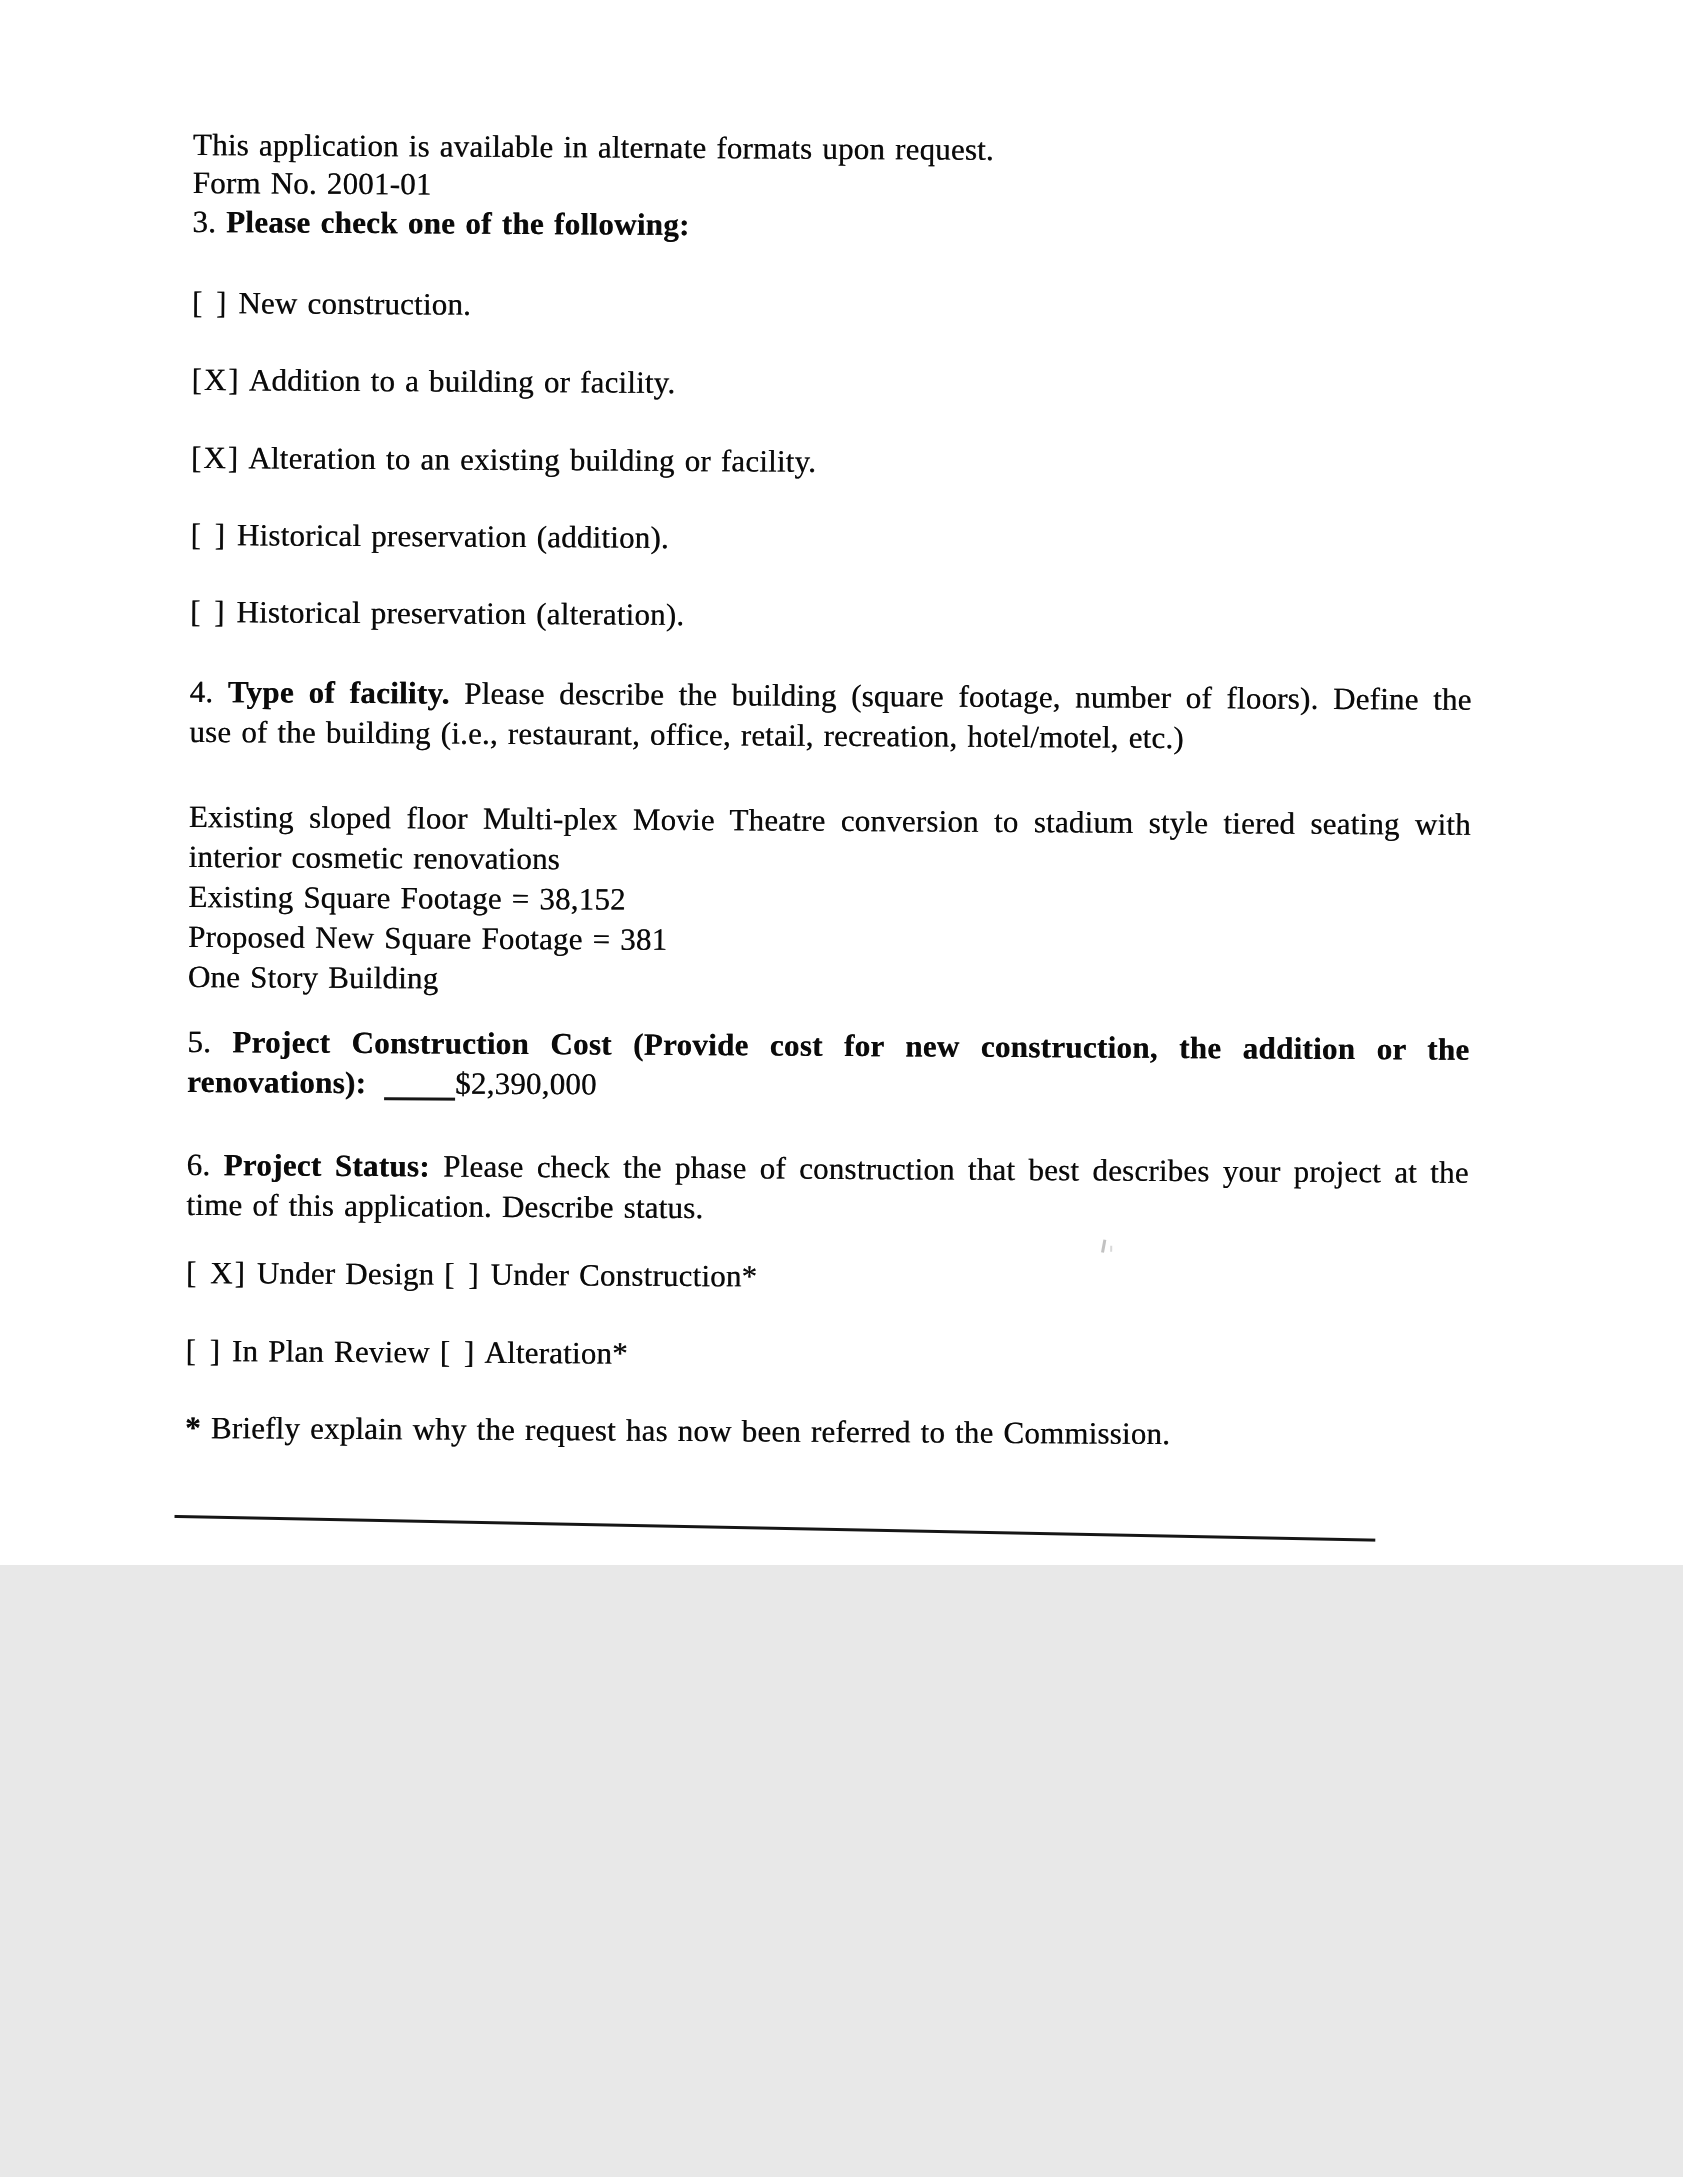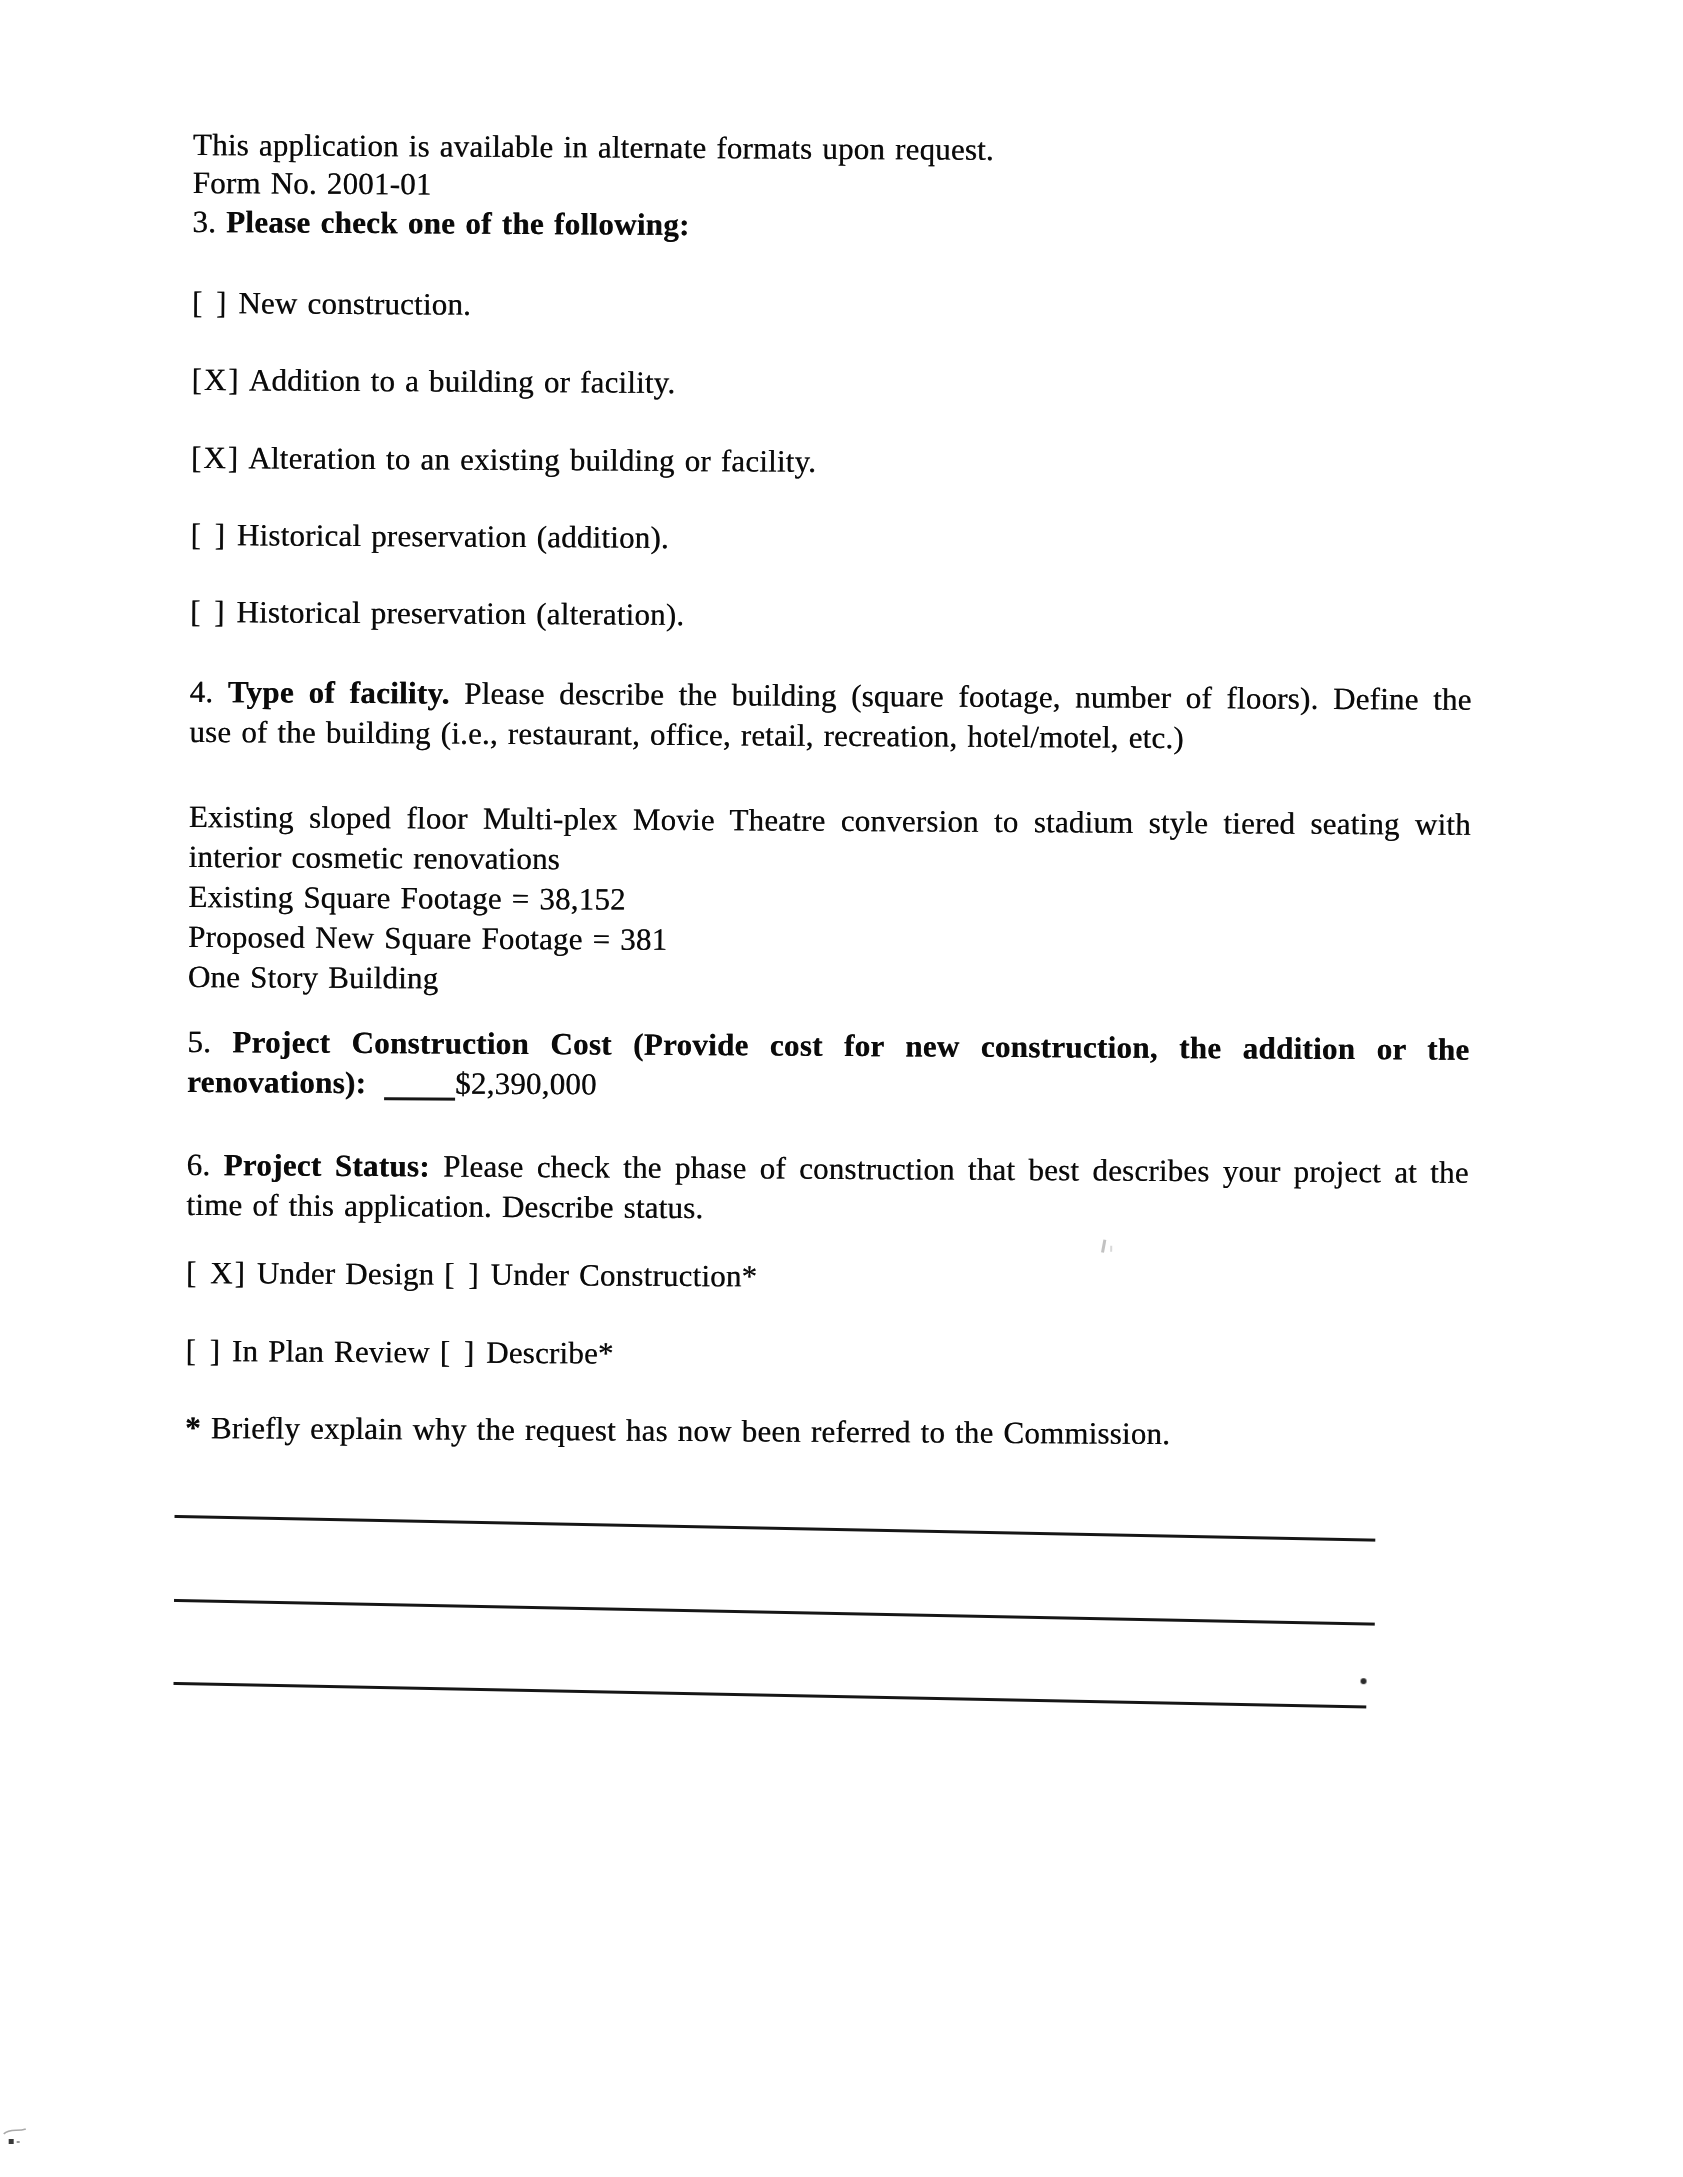--- a/index.html
+++ b/index.html
@@ -1,18 +1,18 @@
 <!DOCTYPE html>
 <html><head>
 <meta charset="utf-8">
 <style>
   html,body{margin:0;padding:0;background:#e8e8e8;}
   .page{
     position:relative;
-    width:1683px;height:2177px;
+    width:1683px;height:1565px;
     background:#ffffff;
     overflow:hidden;
     font-family:"Liberation Serif","DejaVu Serif",serif;
     color:#0a0a0a;
   }
   .content{
     position:absolute;inset:0;
     transform:rotate(0.35deg);
     transform-origin:188px 129px;
   }
@@ -92,21 +92,21 @@
       <div><b>renovations):</b><span class="uline"></span><span>$2,390,000</span></div>
     </div>
 
     <div class="abs wrap" style="top:1145px">
       <div class="jl"><span>6.</span> <b>Project Status:</b> <span>Please check the phase of construction that best describes your project at the</span></div>
       <div>time of this application. Describe status.</div>
     </div>
 
     <div class="abs" style="top:1253px"><span class="cb">[ X]</span> <span>Under Design</span> <span class="cb">[ ]</span> <span>Under Construction*</span></div>
 
-    <div class="abs" style="top:1331px"><span class="cb">[ ]</span> <span>In Plan Review</span> <span class="cb">[ ]</span> <span>Describe*</span></div>
+    <div class="abs" style="top:1331px"><span class="cb">[ ]</span> <span>In Plan Review</span> <span class="cb">[ ]</span> <span>Alteration*</span></div>
 
     <div class="abs" style="top:1408px"><b>*</b> <span>Briefly explain why the request has now been referred to the Commission.</span></div>
 
     <div class="rule" style="top:1515px"></div>
     <div class="rule" style="top:1599px"></div>
     <div class="rule" style="top:1682px;width:1193px"></div>
     <div class="dot-after-line"></div>
 
     <div class="faint-tick"></div>
     <div class="faint-tick2"></div>

